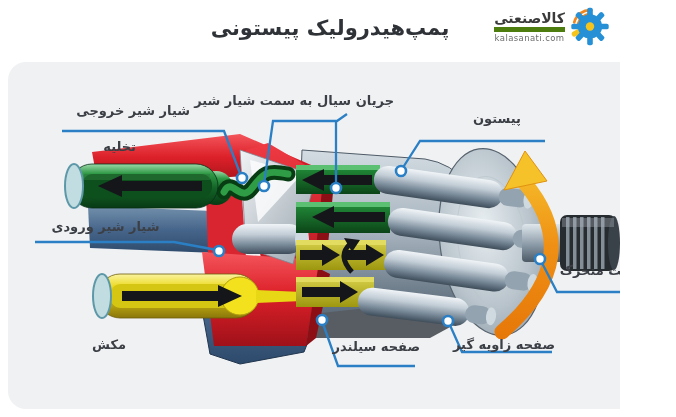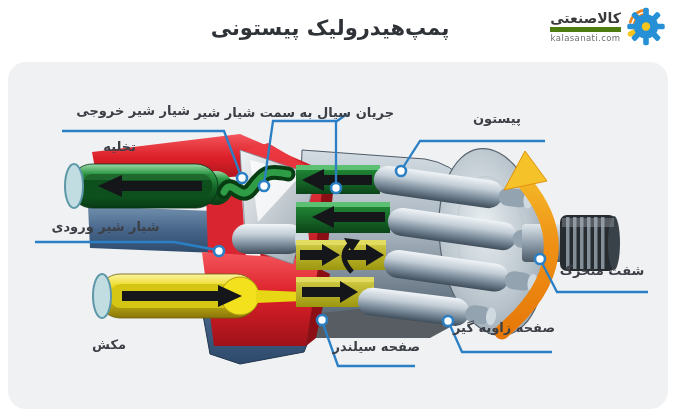--- a/index.html
+++ b/index.html
@@ -1,38 +1,38 @@
 <!DOCTYPE html>
 <html lang="fa"><head>
 <meta charset="utf-8">
 <style>
   * { margin:0; padding:0; box-sizing:border-box; }
   html,body { background:#ffffff; }
   body { font-family:"DejaVu Sans", sans-serif; }
-  .stage { position:relative; width:676px; height:417px; background:#ffffff; overflow:hidden; }
+  .stage { position:relative; width:620px; height:417px; background:#ffffff; overflow:hidden; }
   .panel { position:absolute; left:8px; top:62px; width:660px; height:347px;
            background:#f0f1f3; border-radius:18px; }
   .page-title { position:absolute; left:150px; top:16px; width:360px; text-align:center;
                 direction:rtl; font-size:21px; font-weight:bold; color:#2f3338; letter-spacing:0; }
   .logo { position:absolute; top:5px; right:10px; display:flex; align-items:center; gap:5px; direction:ltr; }
   .logo-text { text-align:center; direction:rtl; }
   .logo-name { display:block; font-size:14px; font-weight:bold; color:#3a3a3a; line-height:15px; }
   .logo-domain { display:block; direction:ltr; font-size:8.5px; color:#6d6d6d; letter-spacing:.4px;
                  border-top:5px solid #4d7c0f; padding-top:1px; margin-top:1px; }
   svg.scene { position:absolute; left:0; top:0; width:676px; height:417px; }
   .dlabel { position:absolute; direction:rtl; font-size:13px; font-weight:bold; color:#3c4046;
             white-space:nowrap; }
   .l-khoroji { left:50px;  top:103px; width:140px; text-align:right; }
   .l-takhlieh{ left:84px;  top:139px; width:52px;  }
-  .l-jaryan  { left:224px; top:93px;  width:170px; text-align:center;margin-top:12px; }
+  .l-jaryan  { left:224px; top:93px;  width:170px; text-align:center; }
   .l-piston  { left:462px; top:111px; width:70px;  text-align:center; }
   .l-vorudi  { left:33px;  top:219px; width:145px; text-align:center; }
   .l-makesh  { left:92px;  top:319px; width:52px;  text-align:left;margin-top:18px; }
   .l-block   { left:340px; top:339px; width:80px;  text-align:center; }
-  .l-swash   { left:460px; top:320px; width:95px;  text-align:center; }
+  .l-swash   { left:460px; top:337px; width:95px;  text-align:center; }
   .l-shaft   { left:554px; top:263px; width:96px;  text-align:center; }
 </style>
 </head>
 <body>
 
 <div class="stage">
 
   <div class="panel"></div>
 
   <div class="page-title">پمپ‌هیدرولیک پیستونی</div>

